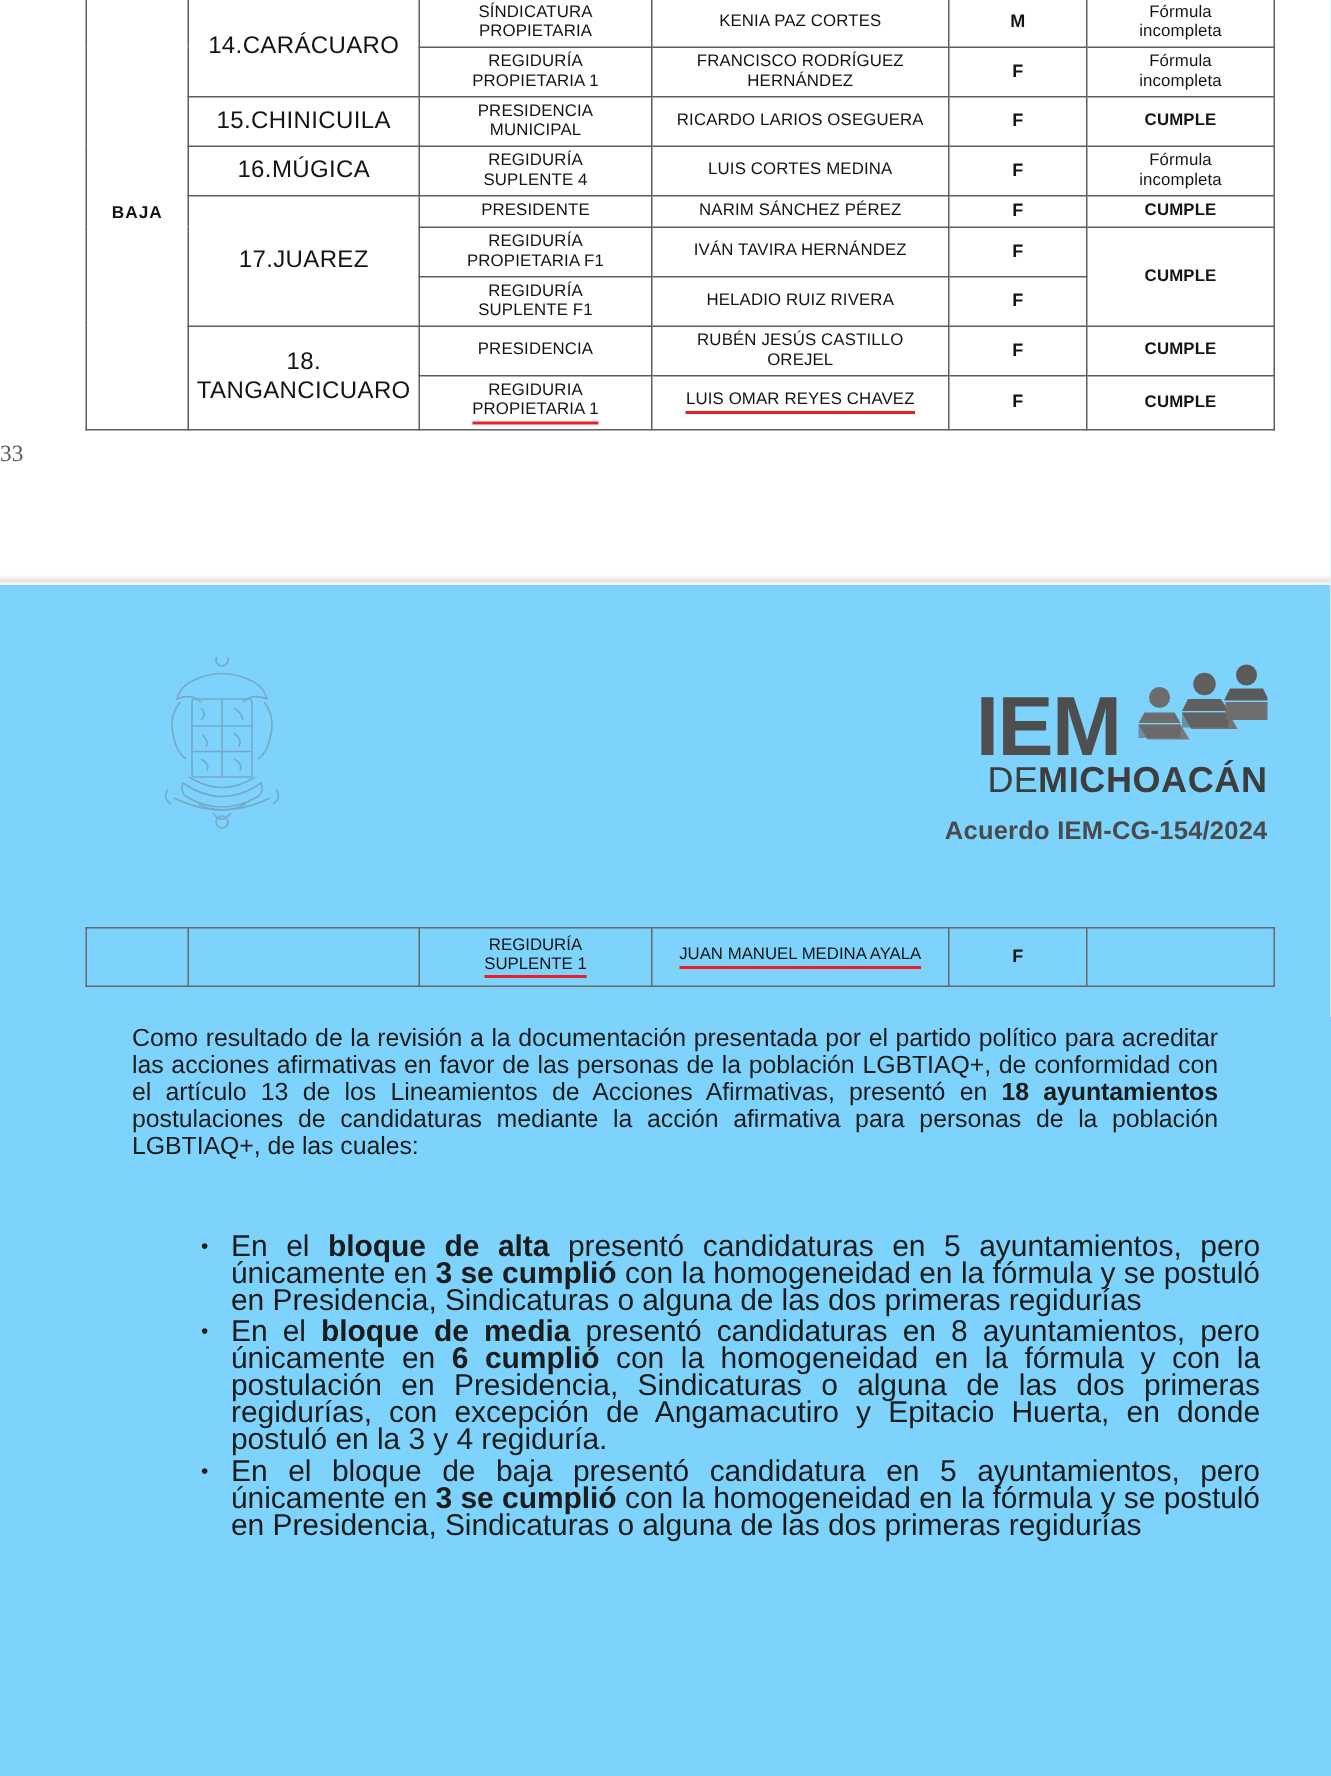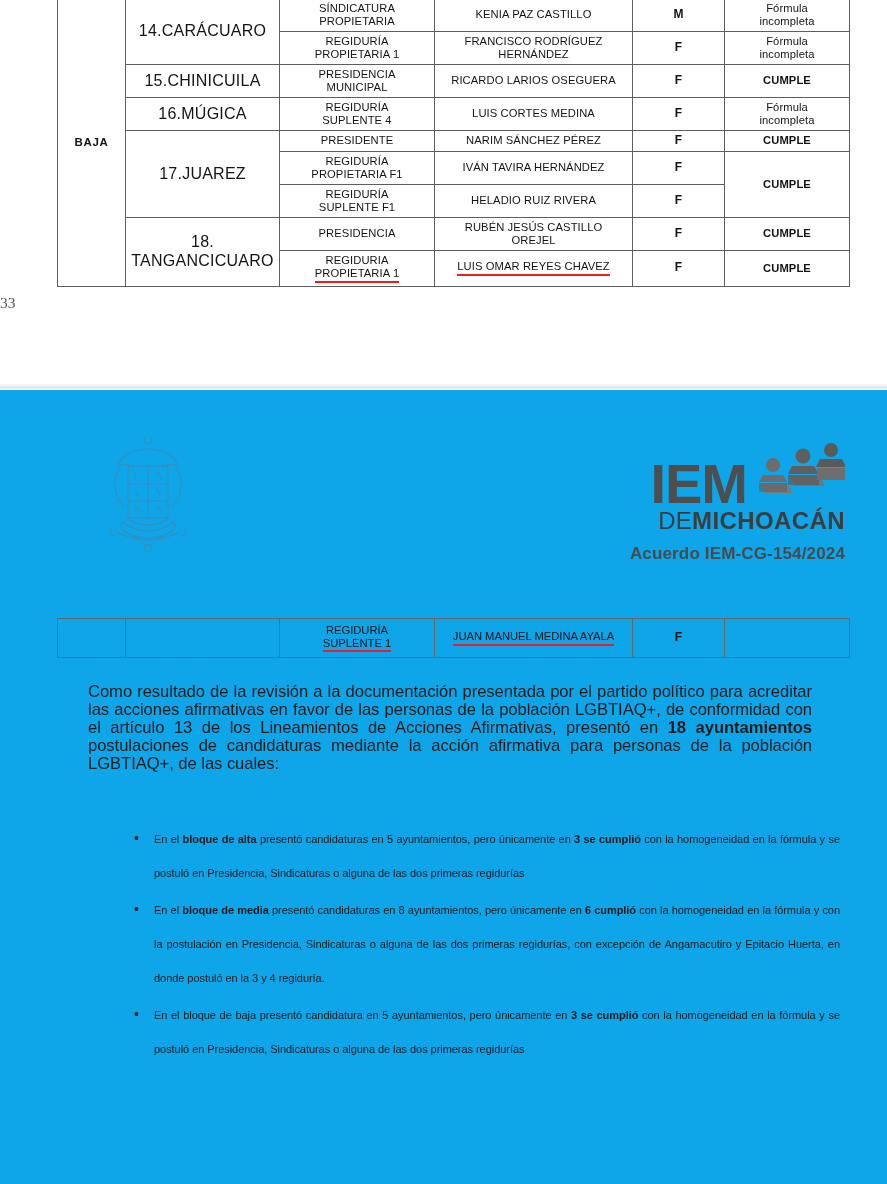--- a/index.html
+++ b/index.html
@@ -93,21 +93,21 @@
     height: 16px;
     background: linear-gradient(to bottom, #fbfbfb 0%, #ffffff 100%);
   }
 
   
   #page-two {
     position: absolute;
     left: 0; top: 390px;
     width: 887px;
     height: 794px;
-    background: #0ea5e9;
+    background: #7dd3fc;
   }
 
   
   .crest {
     position: absolute;
     left: 98px;
     top: 48px;
     width: 100px;
     height: 122px;
     opacity: .42;
@@ -197,22 +197,22 @@
     position: absolute;
     left: 128px;
     top: 432px;
     width: 686px;
     margin: 0;
     padding: 0 0 0 26px;
     list-style: none;
   }
   ul.bullets li {
     position: relative;
-    font-size: 11px;
-    line-height: 34px;
+    font-size: 20px;
+    line-height: 18px;
     text-align: justify;
     color: #1c1c1c;
     margin-bottom: 3px;
     letter-spacing: -.05px;
   }
   ul.bullets li::before {
     content: "\2022";
     position: absolute;
     left: -20px;
     top: -1px;
@@ -245,21 +245,21 @@
 
       <tr>
         <td class="block-cell" rowspan="9">BAJA</td>
         <td class="muni-cell" rowspan="2">
           <span class="idx">14.</span><span>CARÁCUARO</span>
         </td>
         <td>
           <span>SÍNDICATURA</span><br>
           <span>PROPIETARIA</span>
         </td>
-        <td>KENIA PAZ CASTILLO</td>
+        <td>KENIA PAZ CORTES</td>
         <td class="gen">M</td>
         <td>
           <span>Fórmula</span><br>
           <span>incompleta</span>
         </td>
       </tr>
       <tr>
         <td>
           <span>REGIDURÍA</span><br>
           <span>PROPIETARIA 1</span>

